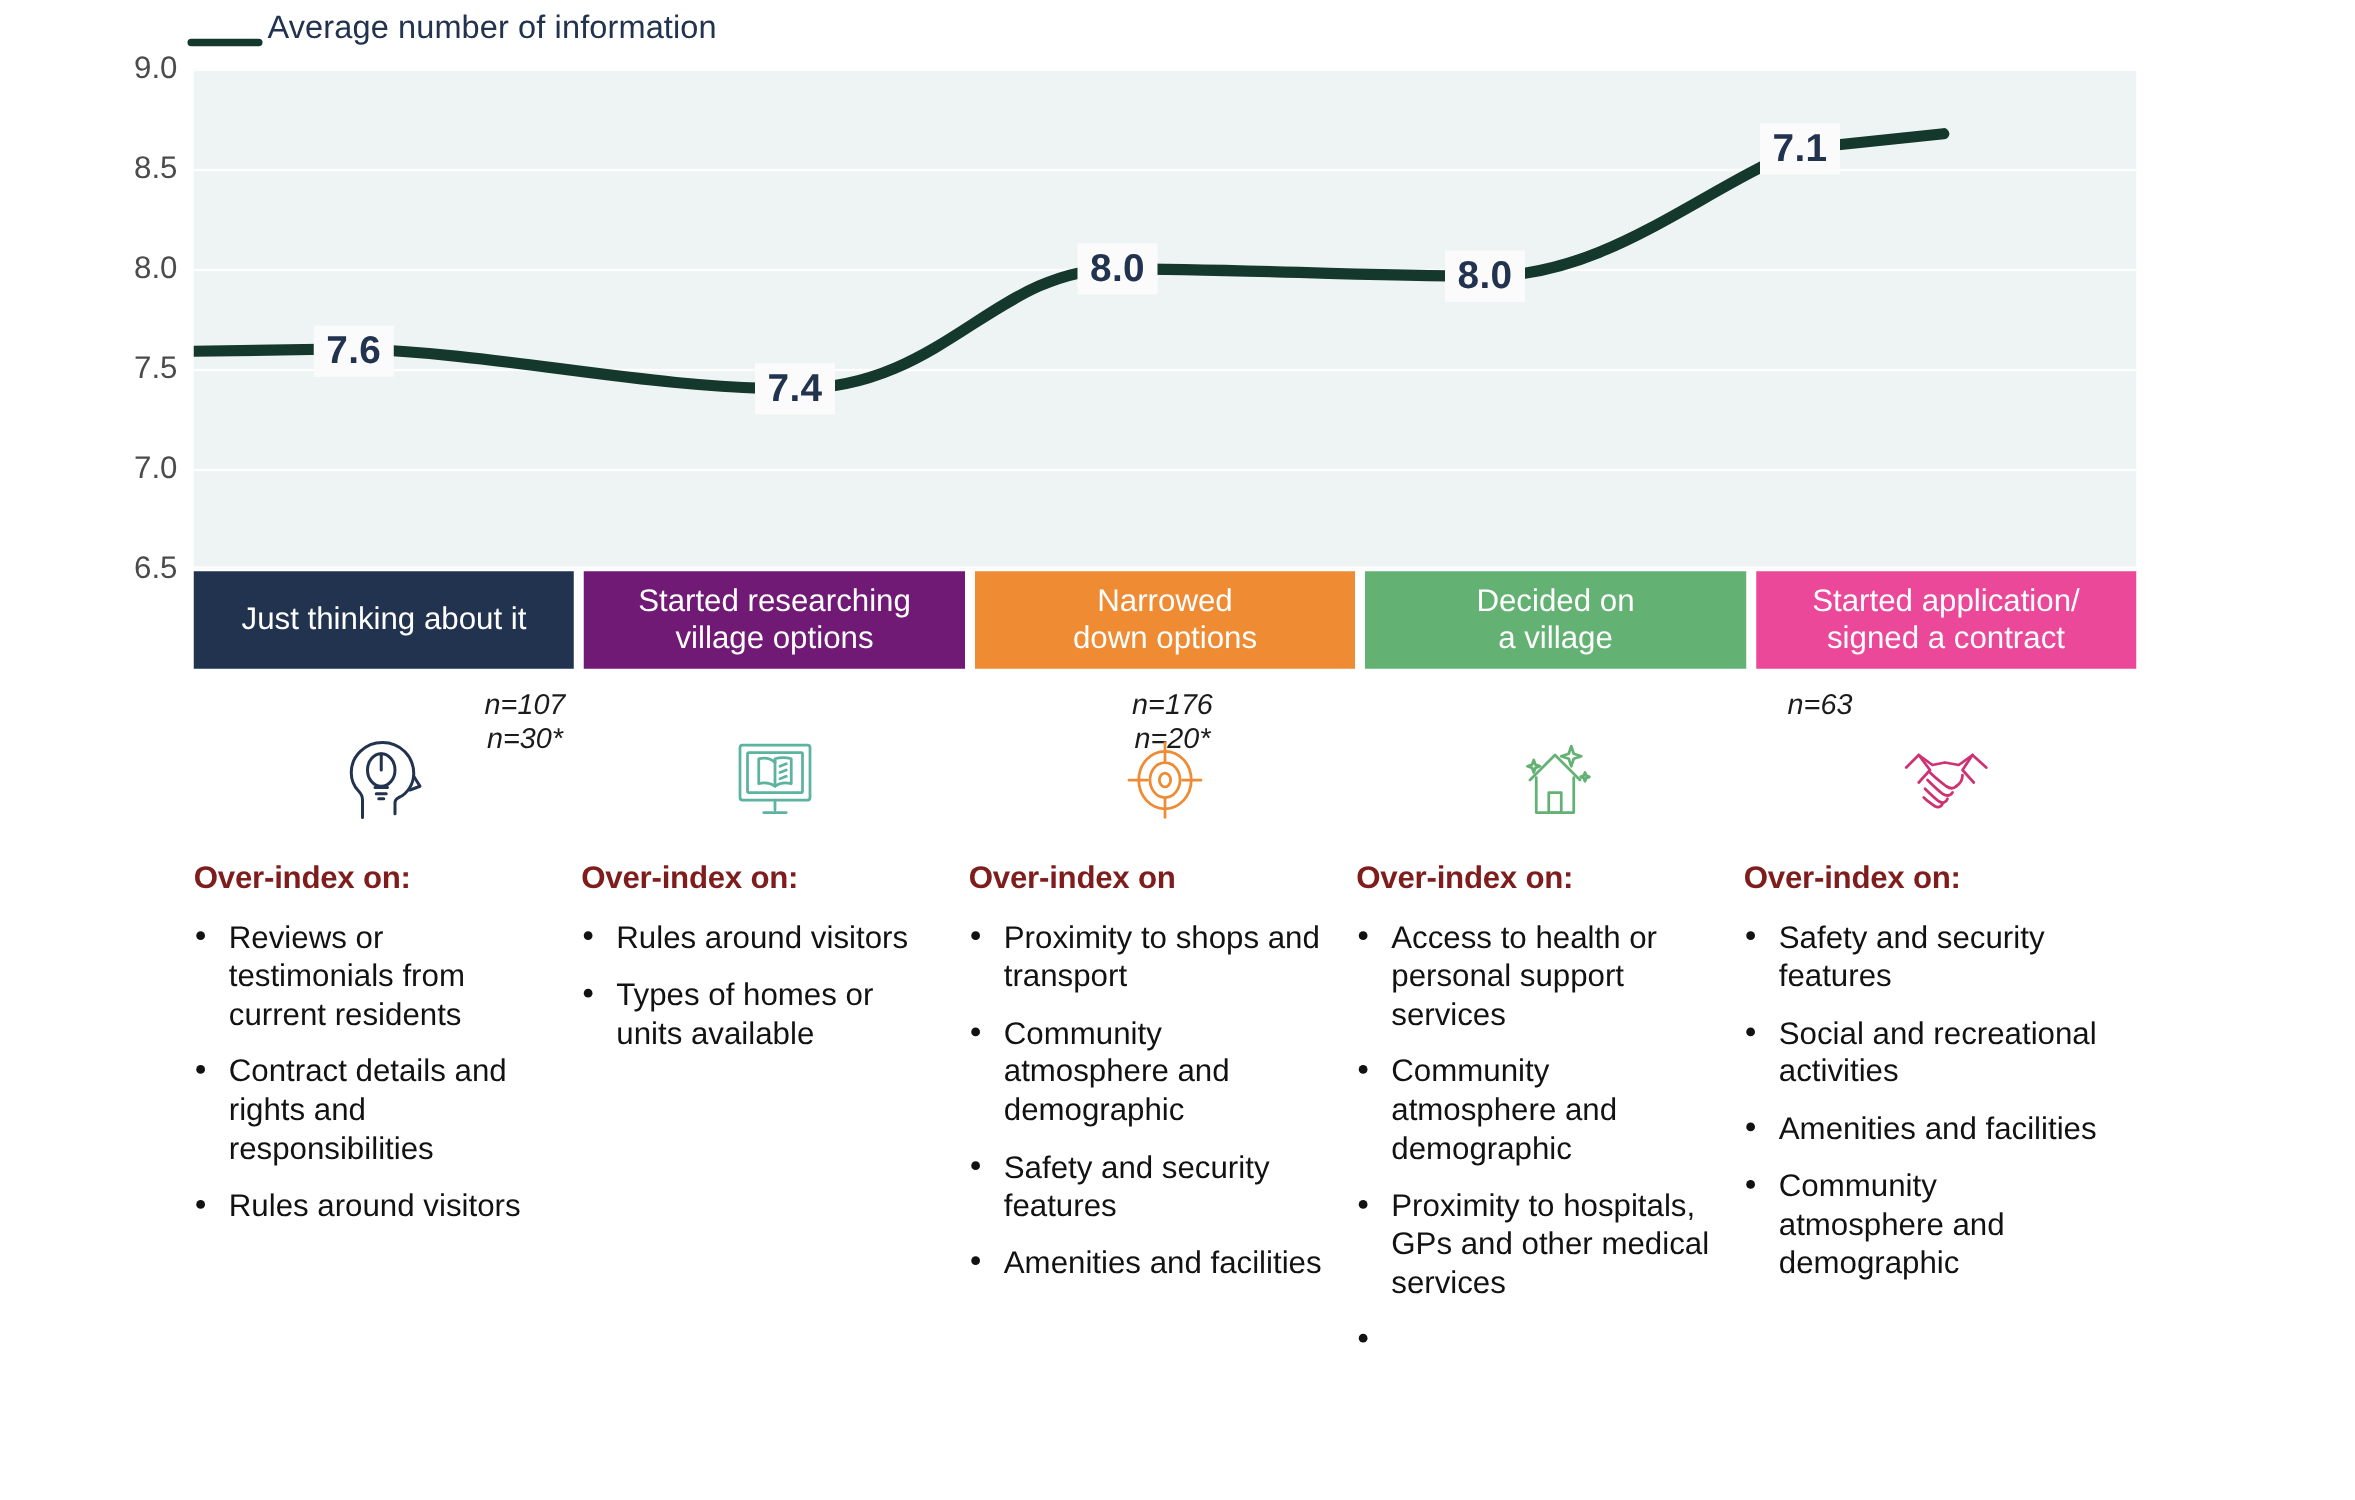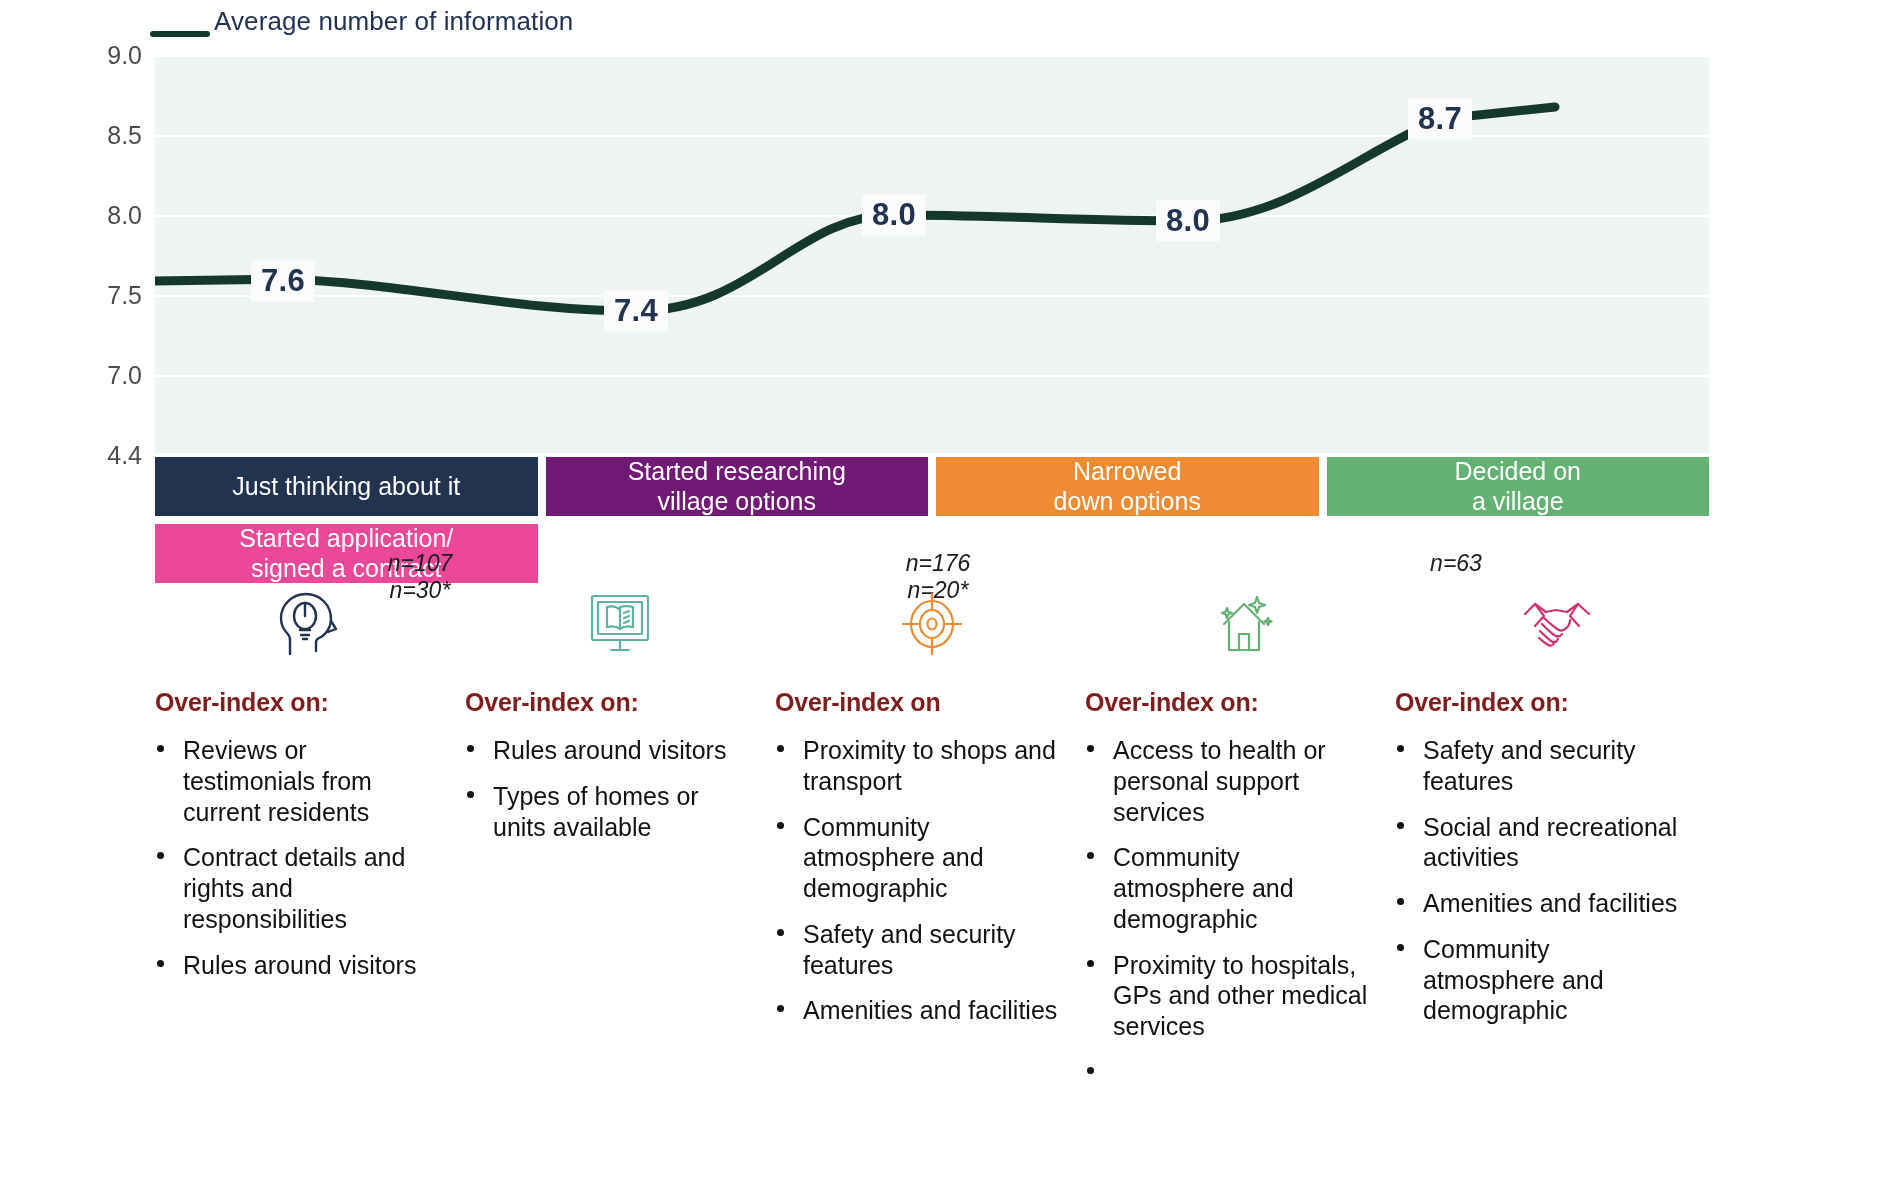--- a/index.html
+++ b/index.html
@@ -50,21 +50,21 @@
     background: #fbfbfc; color: #22334f;
     font-size: 31px; font-weight: 700;
     padding: 4px 10px 6px 10px; line-height: 1;
     letter-spacing: .3px;
   }
 
   
   .stages {
     position: absolute; left: 155px; top: 457px;
     width: 1554px; height: 78px;
-    display: grid; grid-template-columns: repeat(4, 1fr); gap: 8px;
+    display: grid; grid-template-columns: repeat(5, 1fr); gap: 8px;
   }
   .stage-bar {
     display: flex; align-items: center; justify-content: center;
     text-align: center; color: #ffffff;
     font-size: 25px; line-height: 1.18; padding: 0 10px;
   }
 
   
   .nrow {
     position: absolute; left: 161px; top: 550px;
@@ -113,42 +113,42 @@
     <span class="legend-label">Average number of information</span>
   </div>
 
   <div class="chart-wrap">
     <div class="y-axis">
       <span class="y-tick" style="top:0px">9.0</span>
       <span class="y-tick" style="top:80px">8.5</span>
       <span class="y-tick" style="top:160px">8.0</span>
       <span class="y-tick" style="top:240px">7.5</span>
       <span class="y-tick" style="top:320px">7.0</span>
-      <span class="y-tick" style="top:400px">4.4</span>
+      <span class="y-tick" style="top:400px">6.5</span>
     </div>
 
     <div class="plot">
       <div class="gridline" style="top:0px"></div>
       <div class="gridline" style="top:80px"></div>
       <div class="gridline" style="top:160px"></div>
       <div class="gridline" style="top:240px"></div>
       <div class="gridline" style="top:320px"></div>
       <div class="gridline" style="top:398px"></div>
 
       <svg viewBox="0 0 1554 400" preserveAspectRatio="none">
 
         <path d="M 0 226 L 128 224 C 250 228, 360 256, 481 256 C 600 256, 640 160, 739 160
                  C 840 160, 930 166, 1033 166 C 1130 166, 1200 100, 1285 64 L 1400 52" fill="none" stroke="#14382b" stroke-width="9" stroke-linecap="round" stroke-linejoin="round"></path>
       </svg>
 
       <div class="dlabel" style="left:128px; top:226px">7.6</div>
       <div class="dlabel" style="left:481px; top:256px">7.4</div>
       <div class="dlabel" style="left:739px; top:160px">8.0</div>
       <div class="dlabel" style="left:1033px; top:166px">8.0</div>
-      <div class="dlabel" style="left:1285px; top:64px">8.7</div>
+      <div class="dlabel" style="left:1285px; top:64px">7.1</div>
     </div>
   </div>
 
   <div class="stages">
     <div class="stage-bar" style="background:#22334f">
       <span>
         <span>Just thinking about it</span>
       </span>
     </div>
     <div class="stage-bar" style="background:#701a75">

